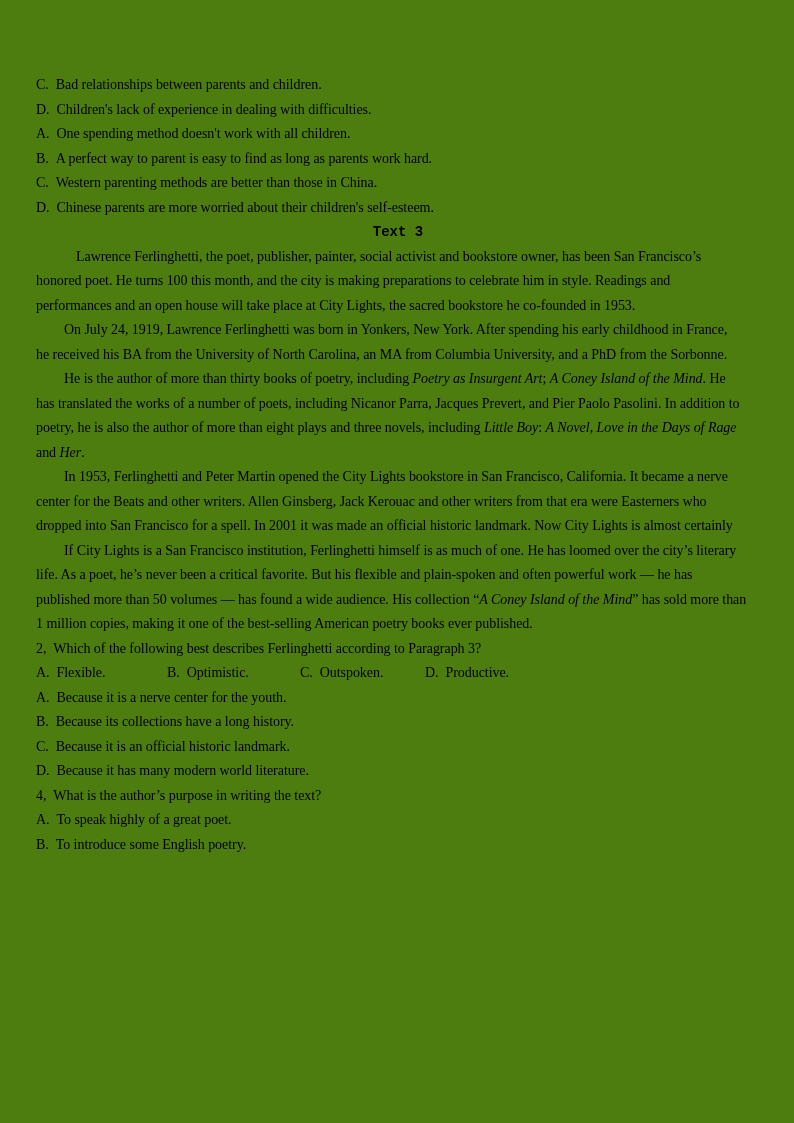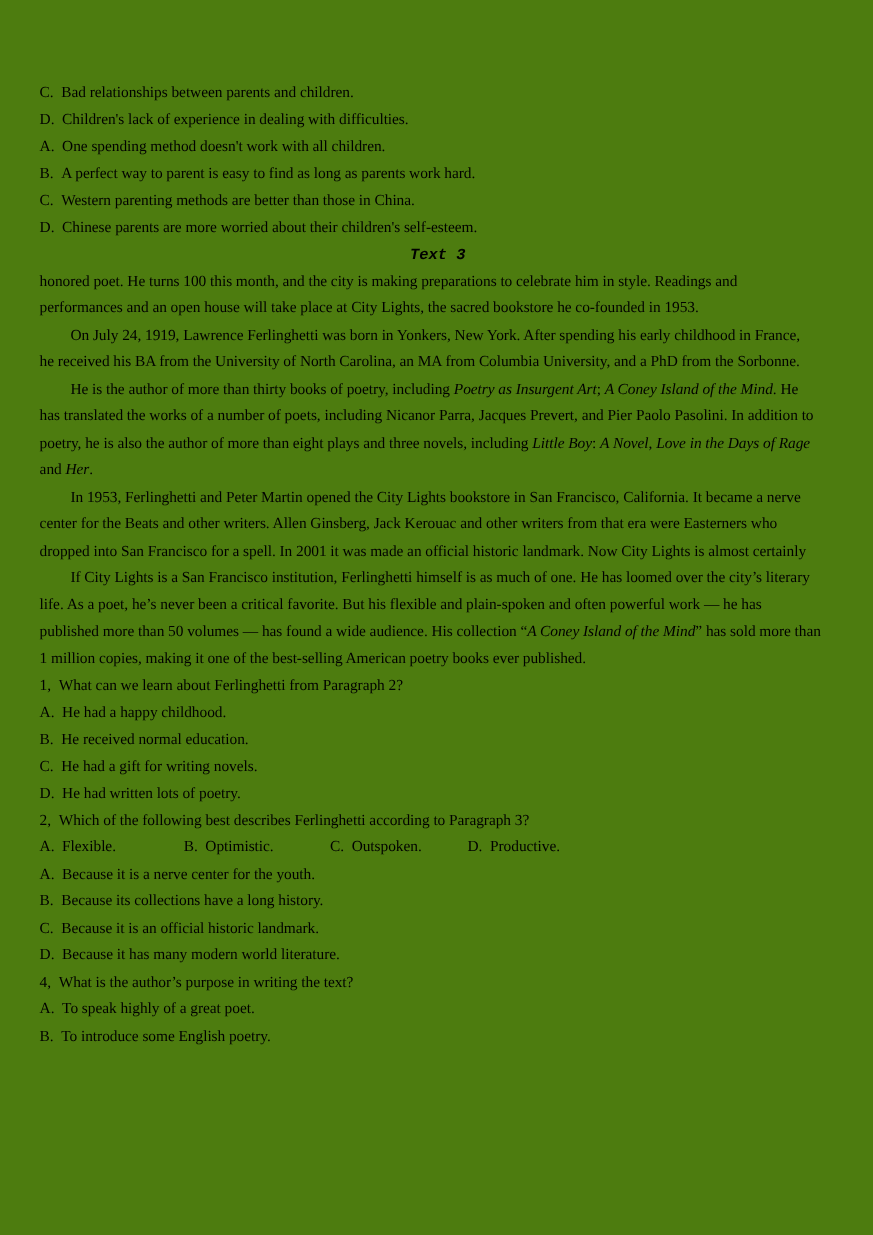--- a/index.html
+++ b/index.html
@@ -21,21 +21,20 @@
   .pline { white-space: nowrap; height: 24.5px; }
   .pline.first    { padding-left: 28px; }
   .pline.first-lg { padding-left: 40px; }
   .passage-title {
     font-family: "Liberation Mono", "DejaVu Sans Mono", monospace;
     font-weight: 700;
     text-align: center;
     height: 24.5px;
     font-size: 14px;
     letter-spacing: 0;
-    font-style: italic;
   }
   .options-inline { white-space: nowrap; height: 24.5px; }
   .inline-opt { display: inline-block; }
   .iw0 { width: 131px; }
   .iw1 { width: 133px; }
   .iw2 { width: 125px; }
   i { font-style: italic; }
 </style>
 </head>
 <body>
@@ -47,20 +46,21 @@
 
   <div class="line">A. One spending method doesn't work with all children.</div>
   <div class="line">B. A perfect way to parent is easy to find as long as parents work hard.</div>
   <div class="line">C. Western parenting methods are better than those in China.</div>
   <div class="line">D. Chinese parents are more worried about their children's self-esteem.</div>
 
   <div class="passage-title">Text 3</div>
 
   <div>
       <div>
+        <div class="pline first-lg"><span>Lawrence Ferlinghetti, the poet, publisher, painter, social activist and bookstore owner, has been San Francisco’s</span></div>
         <div class="pline"><span>honored poet. He turns 100 this month, and the city is making preparations to celebrate him in style. Readings and</span></div>
         <div class="pline"><span>performances and an open house will take place at City Lights, the sacred bookstore he co-founded in 1953.</span></div>
       </div>
       <div>
         <div class="pline first"><span>On July 24, 1919, Lawrence Ferlinghetti was born in Yonkers, New York. After spending his early childhood in France,</span></div>
         <div class="pline"><span>he received his BA from the University of North Carolina, an MA from Columbia University, and a PhD from the Sorbonne.</span></div>
       </div>
       <div>
         <div class="pline first"><span>He is the author of more than thirty books of poetry, including </span><i>Poetry as Insurgent Art</i><span>; </span><i>A Coney Island of the Mind</i><span>. He</span></div>
         <div class="pline"><span>has translated the works of a number of poets, including Nicanor Parra, Jacques Prevert, and Pier Paolo Pasolini. In addition to</span></div>
@@ -73,27 +73,20 @@
         <div class="pline"><span>dropped into San Francisco for a spell. In 2001 it was made an official historic landmark. Now City Lights is almost certainly</span></div>
       </div>
       <div>
         <div class="pline first"><span>If City Lights is a San Francisco institution, Ferlinghetti himself is as much of one. He has loomed over the city’s literary</span></div>
         <div class="pline"><span>life. As a poet, he’s never been a critical favorite. But his flexible and plain-spoken and often powerful work — he has</span></div>
         <div class="pline"><span>published more than 50 volumes — has found a wide audience. His collection “</span><i>A Coney Island of the Mind</i><span>” has sold more than</span></div>
         <div class="pline"><span>1 million copies, making it one of the best-selling American poetry books ever published.</span></div>
       </div>
     </div>
 
-  <div>
-    <div class="line">1, What can we learn about Ferlinghetti from Paragraph 2?</div>
-    <div class="line">A. He had a happy childhood.</div>
-    <div class="line">B. He received normal education.</div>
-    <div class="line">C. He had a gift for writing novels.</div>
-    <div class="line">D. He had written lots of poetry.</div>
-  </div>
 
   <div>
     <div class="line">2, Which of the following best describes Ferlinghetti according to Paragraph 3?</div>
     <div class="options-inline">
       <span class="inline-opt iw0">A. Flexible.</span><span class="inline-opt iw1">B. Optimistic.</span><span class="inline-opt iw2">C. Outspoken.</span><span class="inline-opt">D. Productive.</span>
     </div>
   </div>
 
   <div>
     <div class="line">A. Because it is a nerve center for the youth.</div>

